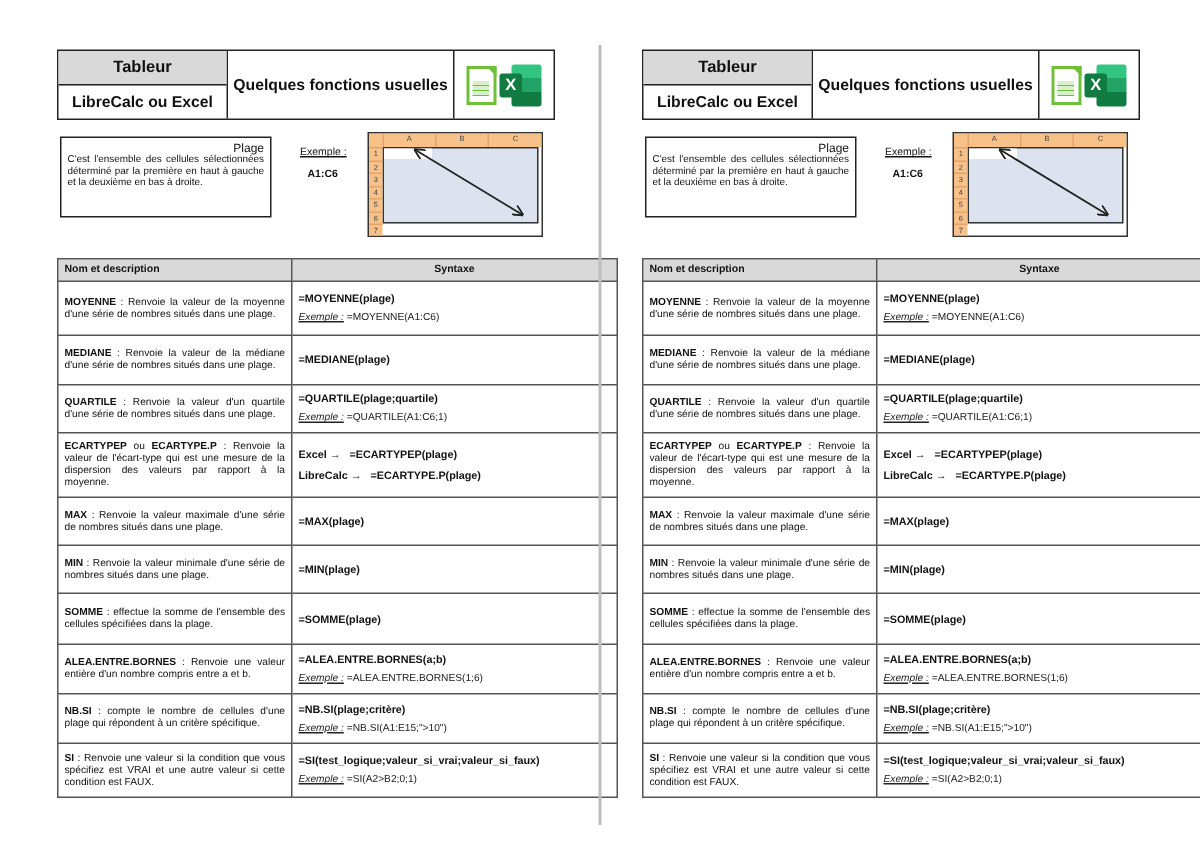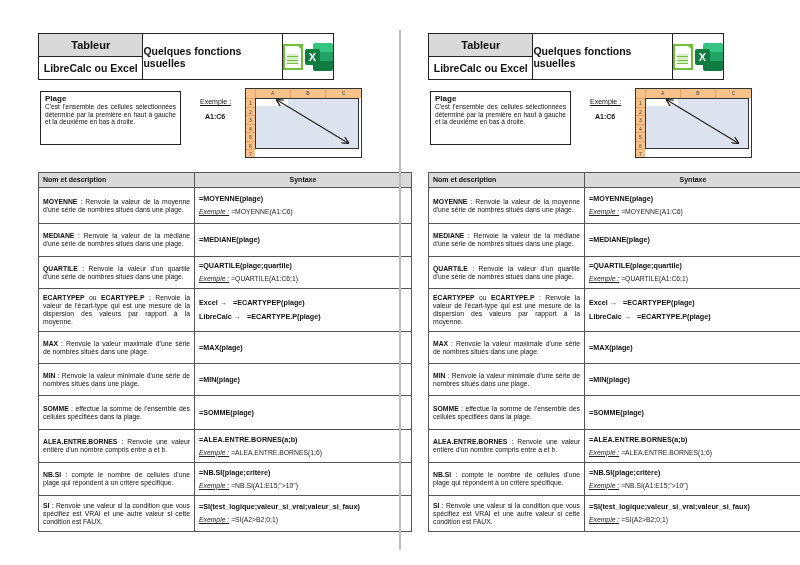--- a/index.html
+++ b/index.html
@@ -4,21 +4,21 @@
 <style>
   html, body { margin:0; padding:0; background:#ffffff; }
   body { width:800px; height:565px; position:relative; overflow:hidden;
          font-family:"Liberation Sans", sans-serif; color:#111; }
   .page { position:absolute; top:0; width:400px; height:565px; }
   .page.left { left:0; }
   .page.right { left:390px; }
   .divider { position:absolute; left:399px; top:30px; width:2px; height:520px; background:#bdbdbd; }
 
   
-  .hdr { position:absolute; left:38px; top:33px; width:296px; height:47px;
+  .hdr { position:absolute; left:38px; top:33px; width:332px; height:47px;
          border:1.5px solid #222; box-sizing:border-box; display:flex; }
   .hdr-left { width:112px; border-right:1.5px solid #222; display:flex; flex-direction:column; }
   .hdr-top { flex:1; background:#d9d9d9; border-bottom:1px solid #222; display:flex; align-items:center; justify-content:center;
              font-weight:bold; font-size:11px; }
   .hdr-bot { flex:1; display:flex; align-items:center; justify-content:center; font-weight:bold; font-size:10.5px; }
   .hdr-title { width:150px; border-right:1.5px solid #222; display:flex; align-items:center; justify-content:center;
                font-weight:bold; font-size:10.5px; }
   .hdr-logos { flex:1; display:flex; align-items:center; justify-content:center; gap:2px; }
 
   .lo-logo { width:20px; height:26px; position:relative; }
@@ -28,21 +28,21 @@
                    background: repeating-linear-gradient(0deg,#6fbf3b 0 1px, #d9efc8 1px 3.3px); }
   .xl-logo { width:28px; height:28px; position:relative; }
   .xl-logo .back { position:absolute; left:8px; top:0; width:20px; height:28px;
                    background:linear-gradient(#33c481 0 33%, #21a366 33% 66%, #107c41 66%); border-radius:2px; }
   .xl-logo .front { position:absolute; left:0; top:6px; width:15px; height:16px; background:#107c41; border-radius:2px;
                     color:#fff; font-weight:bold; font-size:11px; display:flex; align-items:center; justify-content:center; }
 
   
   .plage { position:absolute; left:40px; top:91px; width:141px; height:54px; border:1.5px solid #222; box-sizing:border-box;
            padding:2px 4px; font-size:6.6px; line-height:7.6px; text-align:justify; }
-  .plage .ttl { text-align:left; font-weight:bold; font-size:8px; line-height:9px; }
+  .plage .ttl { text-align:right; font-weight:normal; font-size:8px; line-height:9px; }
   .ex-label { position:absolute; left:200px; top:98px; font-size:7px; text-decoration:underline; }
   .ex-val { position:absolute; left:205px; top:113px; font-size:7px; font-weight:bold; }
 
   
   .sheet { position:absolute; left:245px; top:88px; width:117px; height:70px; border:1.5px solid #333; box-sizing:border-box; background:#fff; overflow:hidden; }
   .sheet .colhdr { position:absolute; left:0; top:0; width:100%; height:9px; background:#f7c18a; display:flex; }
   .sheet .colhdr div { font-size:5px; color:#444; text-align:center; line-height:9px; border-left:1px solid #e6a36a; }
   .sheet .rowhdr { position:absolute; left:0; top:9px; width:9px; height:60px; background:#f7c18a; }
   .sheet .rowhdr div { height:8.5px; font-size:5px; color:#444; text-align:center; line-height:8.5px; border-top:1px solid #e6a36a; box-sizing:border-box; }
   .sheet .sel { position:absolute; left:9px; top:9px; width:104px; height:51px; background:#dde3ee; border:1.5px solid #333; box-sizing:border-box; }

